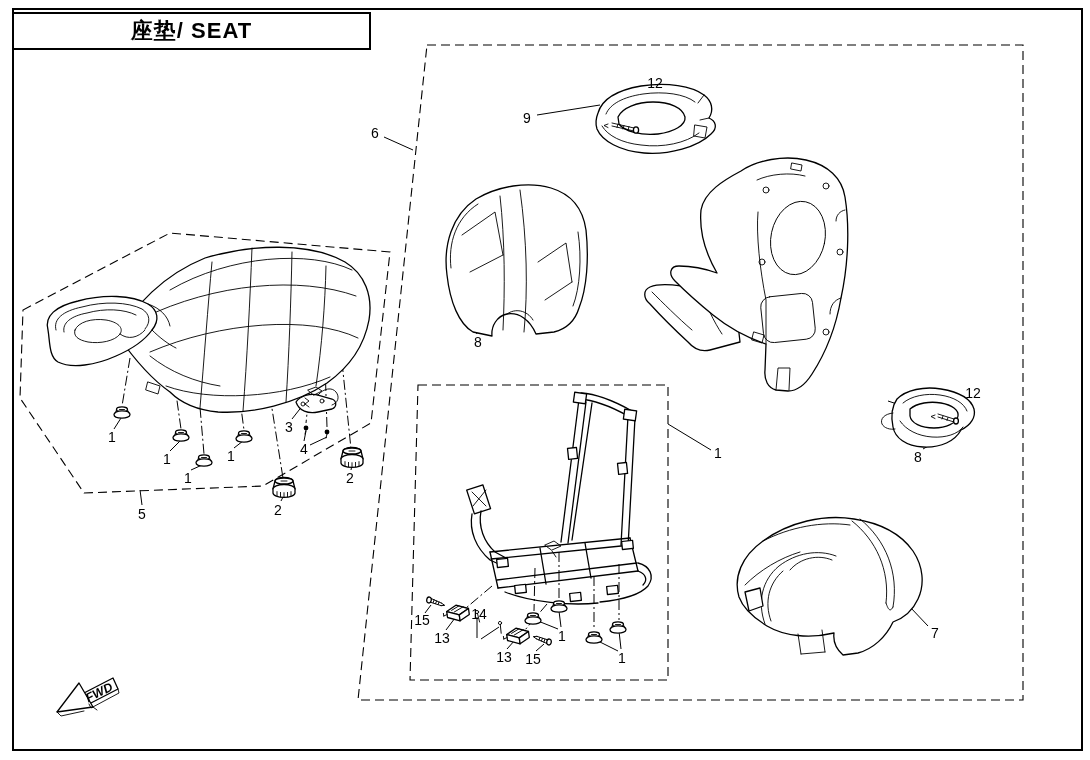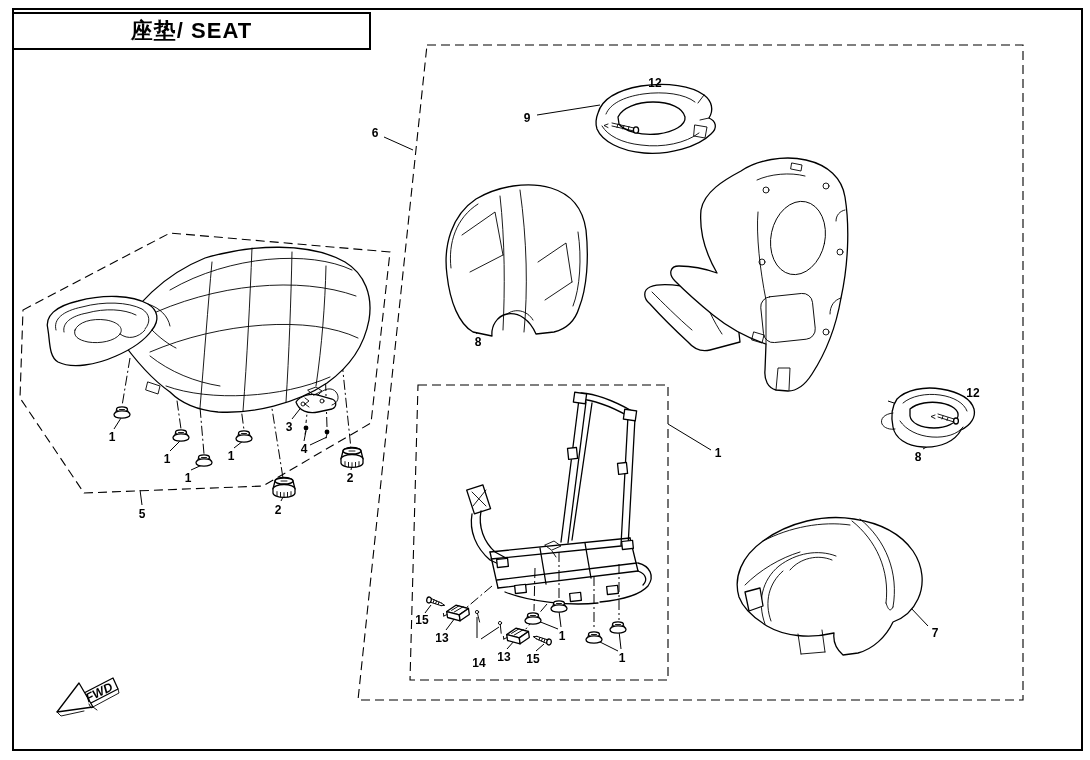--- a/index.html
+++ b/index.html
@@ -6,22 +6,22 @@
   .page{
     position:relative;width:1090px;height:760px;background:#fff;
     font-family:"Liberation Sans","DejaVu Sans",sans-serif;color:#000;overflow:hidden;
   }
   .page-border{position:absolute;left:12px;top:8px;width:1071px;height:743px;
     border:2px solid #000;box-sizing:border-box;}
   .titlebox{position:absolute;left:12px;top:12px;width:359px;height:38px;
     border:2px solid #000;box-sizing:border-box;display:flex;align-items:center;justify-content:center;}
   .titlebox span{font-weight:bold;font-size:22px;letter-spacing:1px;}
   svg.art{position:absolute;left:0;top:0;}
-  .callout{position:absolute;transform:translate(-50%,-50%);font-weight:bold;
-    font-size:12px;line-height:1;font-family:"Liberation Sans","DejaVu Sans",sans-serif;}
+  .callout{position:absolute;transform:translate(-50%,-50%);font-weight:normal;
+    font-size:14px;line-height:1;font-family:"Liberation Sans","DejaVu Sans",sans-serif;}
   
   .ln{fill:none;stroke:#000;stroke-width:1.3;stroke-linecap:round;stroke-linejoin:round;}
   .fw{fill:#fff;stroke:#000;stroke-width:1.3;stroke-linecap:round;stroke-linejoin:round;}
   .thin{fill:none;stroke:#000;stroke-width:0.9;stroke-linecap:round;stroke-linejoin:round;}
   .dash{fill:none;stroke:#000;stroke-width:1.1;stroke-dasharray:9 5;}
   .ldr{fill:none;stroke:#000;stroke-width:1;stroke-dasharray:10 3 2 3;}
   .ptr{fill:none;stroke:#000;stroke-width:1;}
   .blk{fill:#000;stroke:none;}
 </style>
 </head>
@@ -291,19 +291,19 @@
   <span class="callout" style="left:375px;top:133px">6</span>
   <span class="callout" style="left:527px;top:118px">9</span>
   <span class="callout" style="left:655px;top:83px">12</span>
   <span class="callout" style="left:478px;top:342px">8</span>
   <span class="callout" style="left:718px;top:453px">1</span>
   <span class="callout" style="left:973px;top:393px">12</span>
   <span class="callout" style="left:918px;top:457px">8</span>
   <span class="callout" style="left:935px;top:633px">7</span>
   <span class="callout" style="left:422px;top:620px">15</span>
   <span class="callout" style="left:442px;top:638px">13</span>
-  <span class="callout" style="left:479px;top:663px">14</span>
+  <span class="callout" style="left:479px;top:614px">14</span>
   <span class="callout" style="left:504px;top:657px">13</span>
   <span class="callout" style="left:533px;top:659px">15</span>
   <span class="callout" style="left:562px;top:636px">1</span>
   <span class="callout" style="left:622px;top:658px">1</span>
 
 </div>
 
 </body></html>

